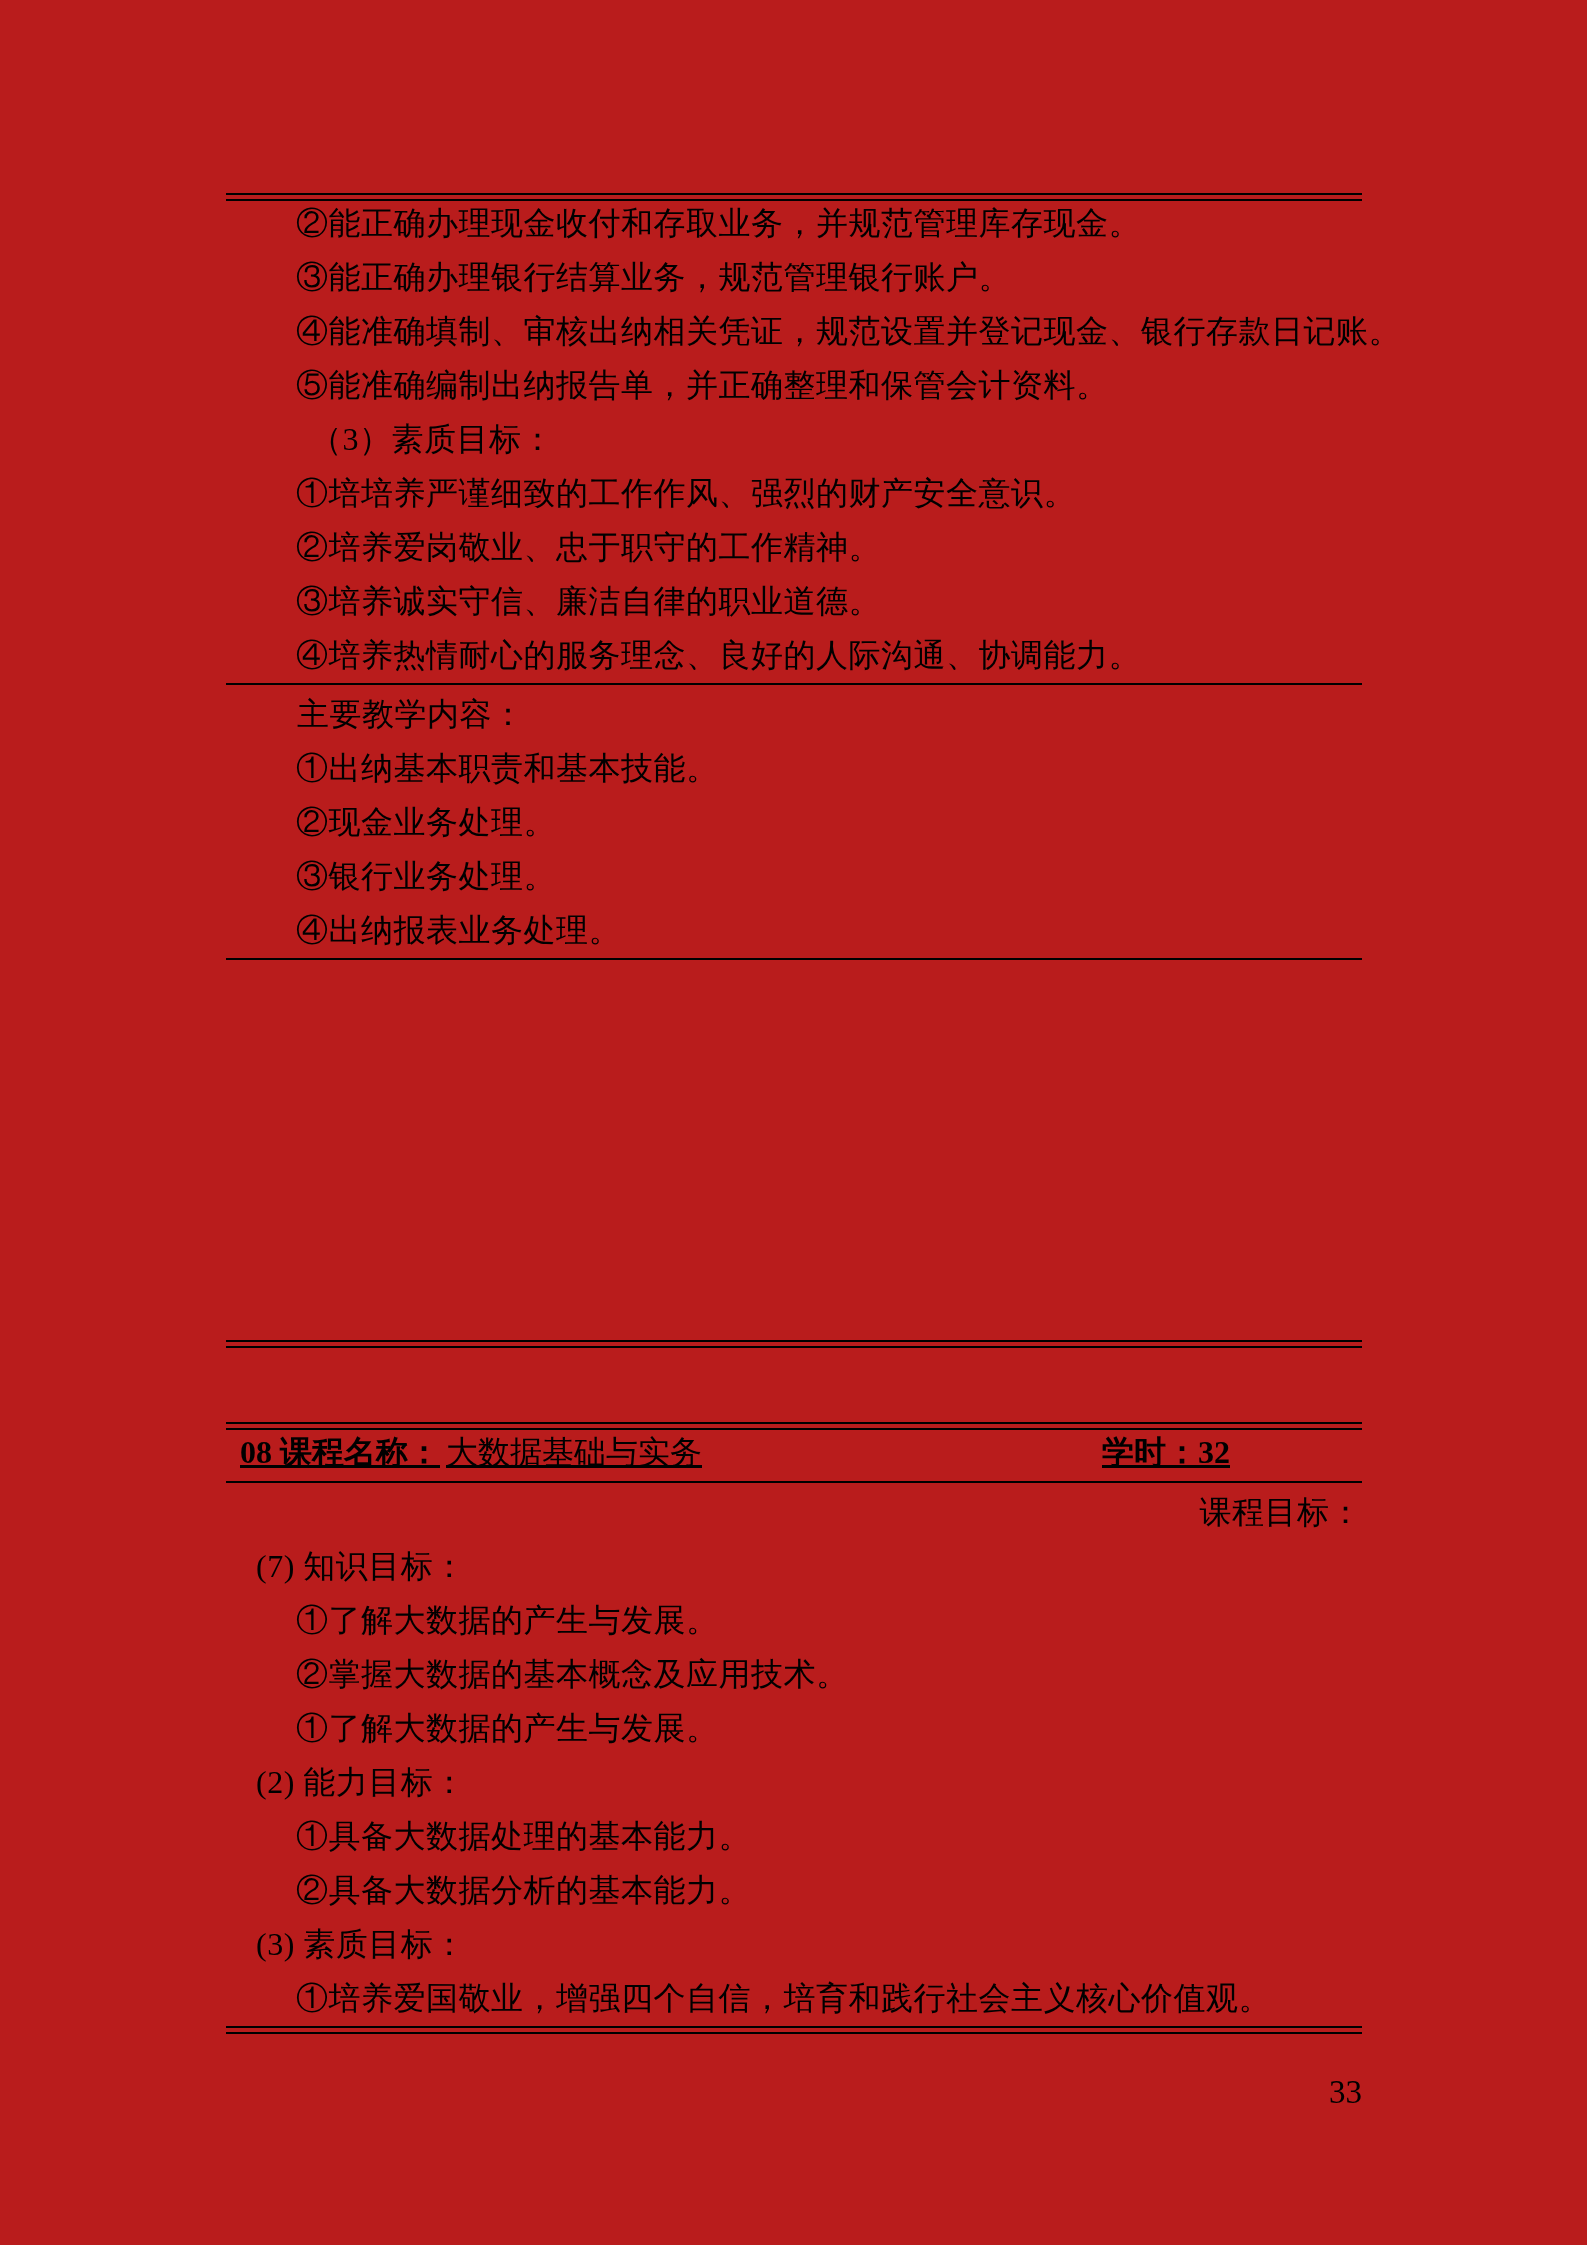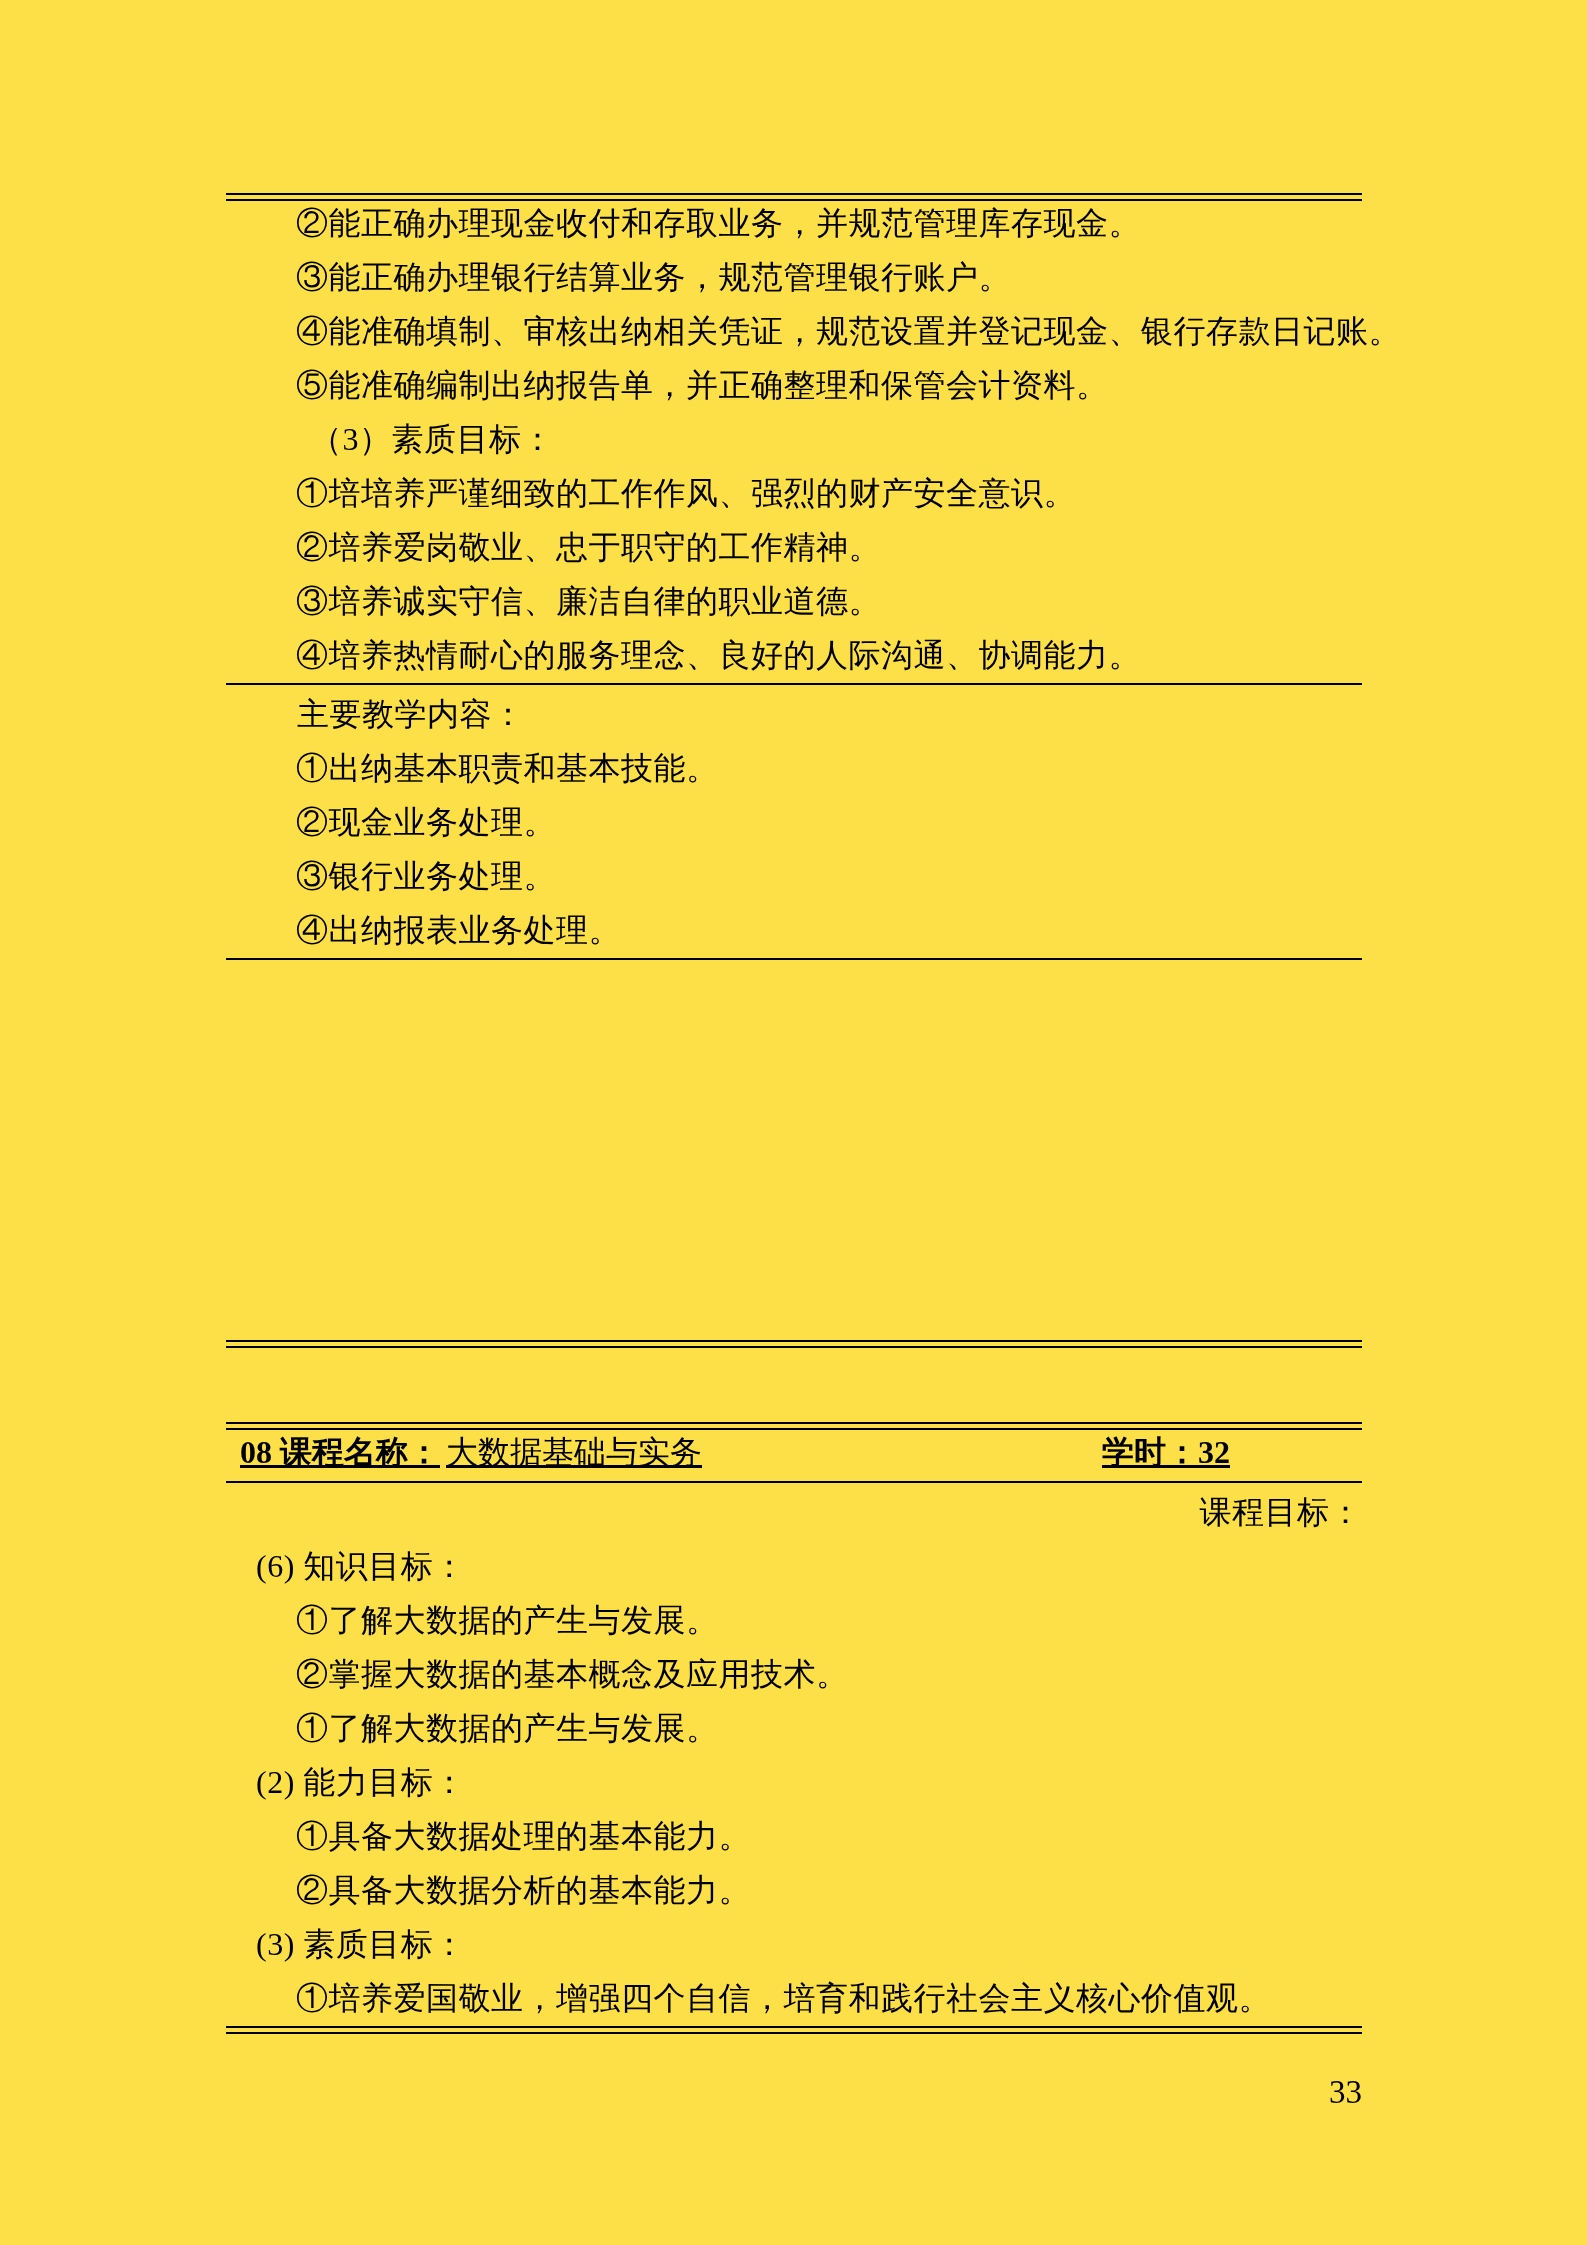--- a/index.html
+++ b/index.html
@@ -1,20 +1,20 @@
 <!DOCTYPE html>
 <html><head>
 <meta charset="utf-8">
 <style>
   html,body { margin:0; padding:0; background:#888; }
   .page {
     position:relative;
     width:1587px; height:2245px;
     margin:0 auto;
-    background:#fde047;
+    background:#b91c1c;
     font-family:"Liberation Serif", serif;
     color:#000;
     overflow:hidden;
   }
   .content { position:absolute; left:226px; width:1136px; }
 
   
   .rule    { position:absolute; left:226px; width:1136px; height:2px; background:#000; }
   .rule-double {
     position:absolute; left:226px; width:1136px; height:8px;
@@ -78,21 +78,21 @@
 
 
   <div class="course-row">
     <span class="cr-label">08 课程名称：</span>
     <span class="cr-name">大数据基础与实务</span>
     <span class="cr-hours">学时：32</span>
   </div>
 
   <div class="content" style="top:1485px;">
     <div class="tline ind-obj bold">课程目标：</div>
-    <div class="tline ind-sub2 bold">(6) 知识目标：</div>
+    <div class="tline ind-sub2 bold">(7) 知识目标：</div>
     <div class="tline ind-item">①了解大数据的产生与发展。</div>
     <div class="tline ind-item">②掌握大数据的基本概念及应用技术。</div>
     <div class="tline ind-item">①了解大数据的产生与发展。</div>
     <div class="tline ind-sub2 bold">(2) 能力目标：</div>
     <div class="tline ind-item">①具备大数据处理的基本能力。</div>
     <div class="tline ind-item">②具备大数据分析的基本能力。</div>
     <div class="tline ind-sub2 bold">(3) 素质目标：</div>
     <div class="tline ind-item">①培养爱国敬业，增强四个自信，培育和践行社会主义核心价值观。</div>
   </div>
 

